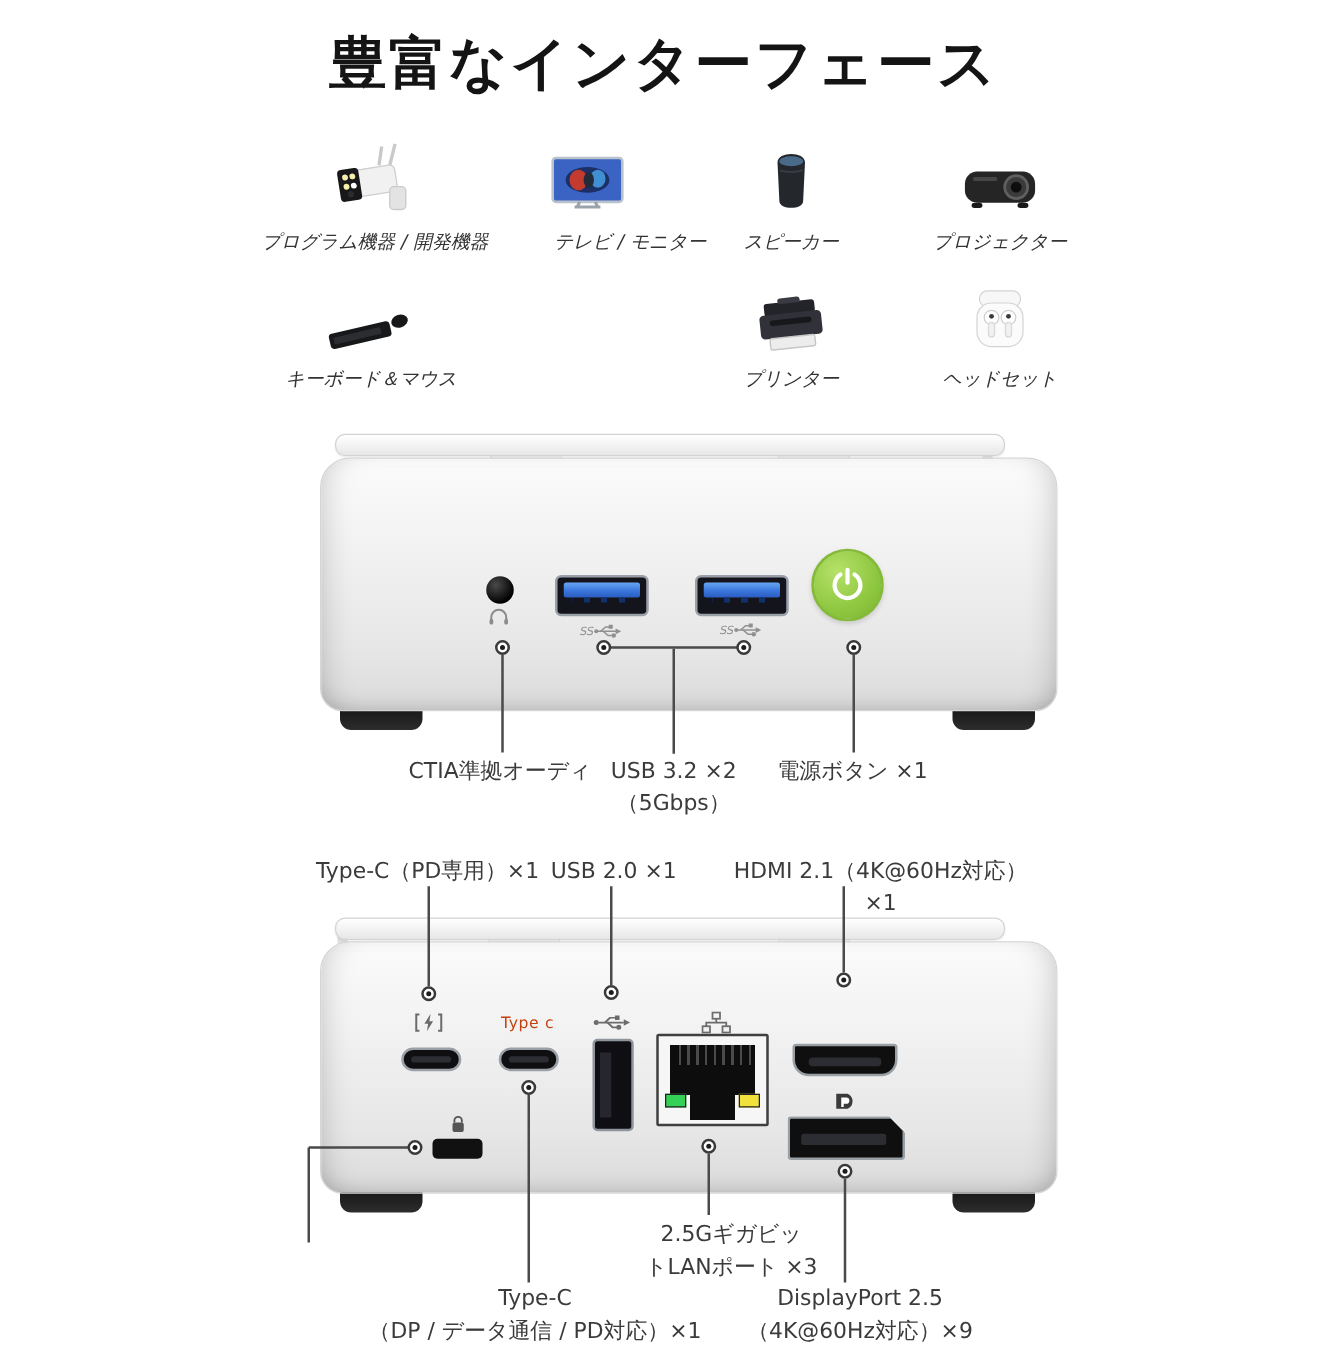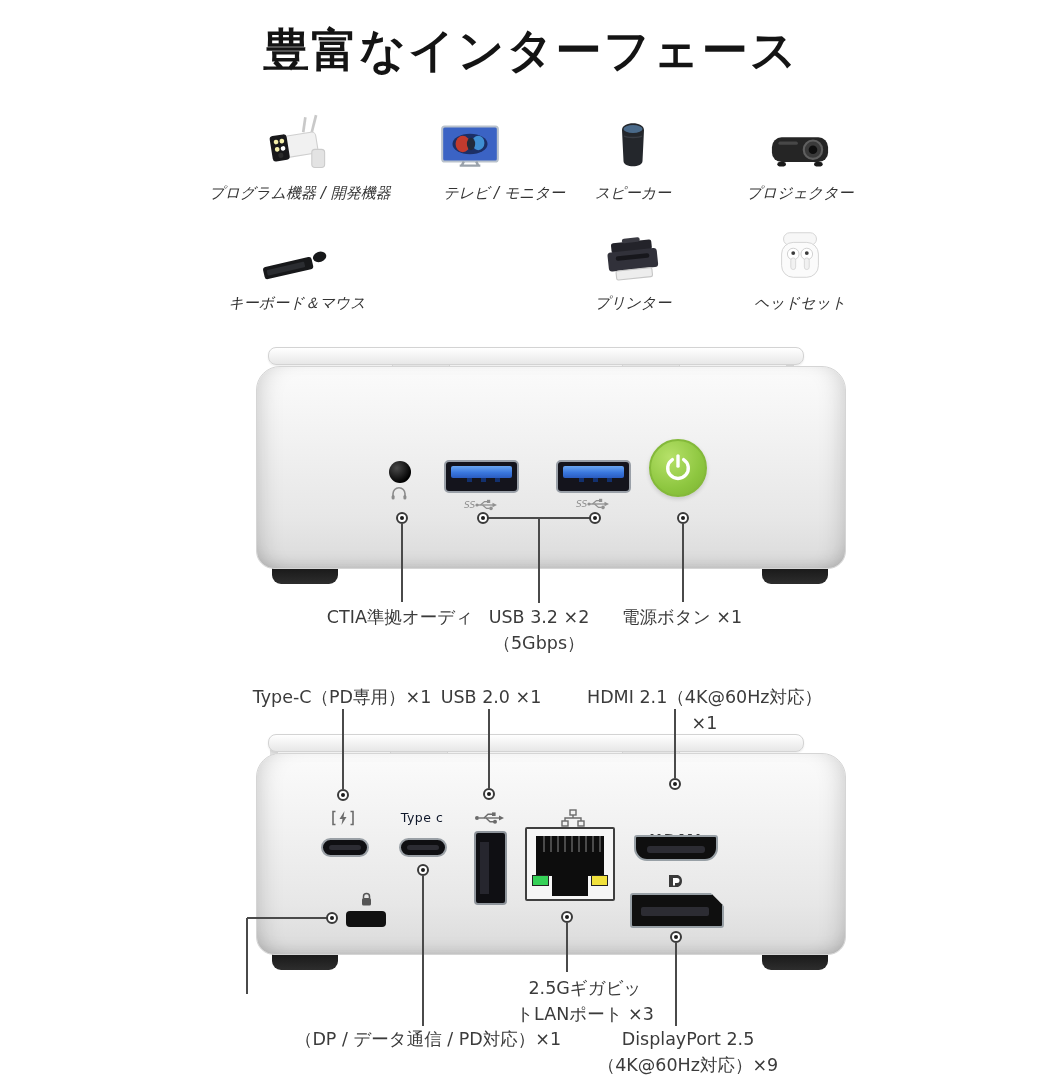--- a/index.html
+++ b/index.html
@@ -65,21 +65,21 @@
         border:2px solid #98a0a6;border-radius:3px 3px 13px 13px;z-index:3;}
   .hdmi-port::after{content:"";position:absolute;left:50%;top:9px;width:58px;height:7px;margin-left:-29px;
         background:#2c2c33;border-radius:3px;}
   .dp-port{position:absolute;width:94px;height:35px;box-sizing:border-box;background:#0f0f0f;
         border:2px solid #98a0a6;border-radius:3px;z-index:3;
         clip-path:polygon(0 0,86% 0,100% 38%,100% 100%,0 100%);}
   .dp-port::after{content:"";position:absolute;left:9px;right:13px;top:12px;height:9px;background:#2c2c33;border-radius:2px;}
   .kslot{position:absolute;width:40px;height:16px;background:#111;border-radius:4px;z-index:3;}
   .marking{position:absolute;z-index:3;text-align:center;color:#666;}
   .hdmi-logo{font-size:15px;font-weight:800;letter-spacing:2px;color:#383838;}
-  .typec-text{font-size:12.5px;letter-spacing:.5px;color:#0f172a;}
+  .typec-text{font-size:12.5px;letter-spacing:.5px;color:#c2410c;}
   .picon{position:absolute;z-index:3;}
 </style>
 </head>
 <body>
 
 <div id="stage">
 
   <div class="title">豊富なインターフェース</div>
 
   <div class="dev-cell" style="left:205px;top:108px;">
@@ -324,20 +324,21 @@
   <div class="cline vline" style="left:246px;top:918px;height:76px;"></div>
   <div class="cline vline" style="left:422px;top:876px;height:150px;"></div>
   <div class="cline vline" style="left:566px;top:923px;height:49px;"></div>
   <div class="cline vline" style="left:675px;top:943px;height:83px;"></div>
 
   <div class="label" style="left:485px;top:975px;width:200px;">
     <div>2.5Gギガビッ</div>
     <div>トLANポート ×3</div>
   </div>
   <div class="label" style="left:268px;top:1026px;width:320px;">
+    <div>Type-C</div>
     <div>（DP / データ通信 / PD対応）×1</div>
   </div>
   <div class="label" style="left:558px;top:1026px;width:260px;">
     <div>DisplayPort 2.5</div>
     <div>（4K@60Hz対応）×9</div>
   </div>
 
 </div>
 
 </body></html>

